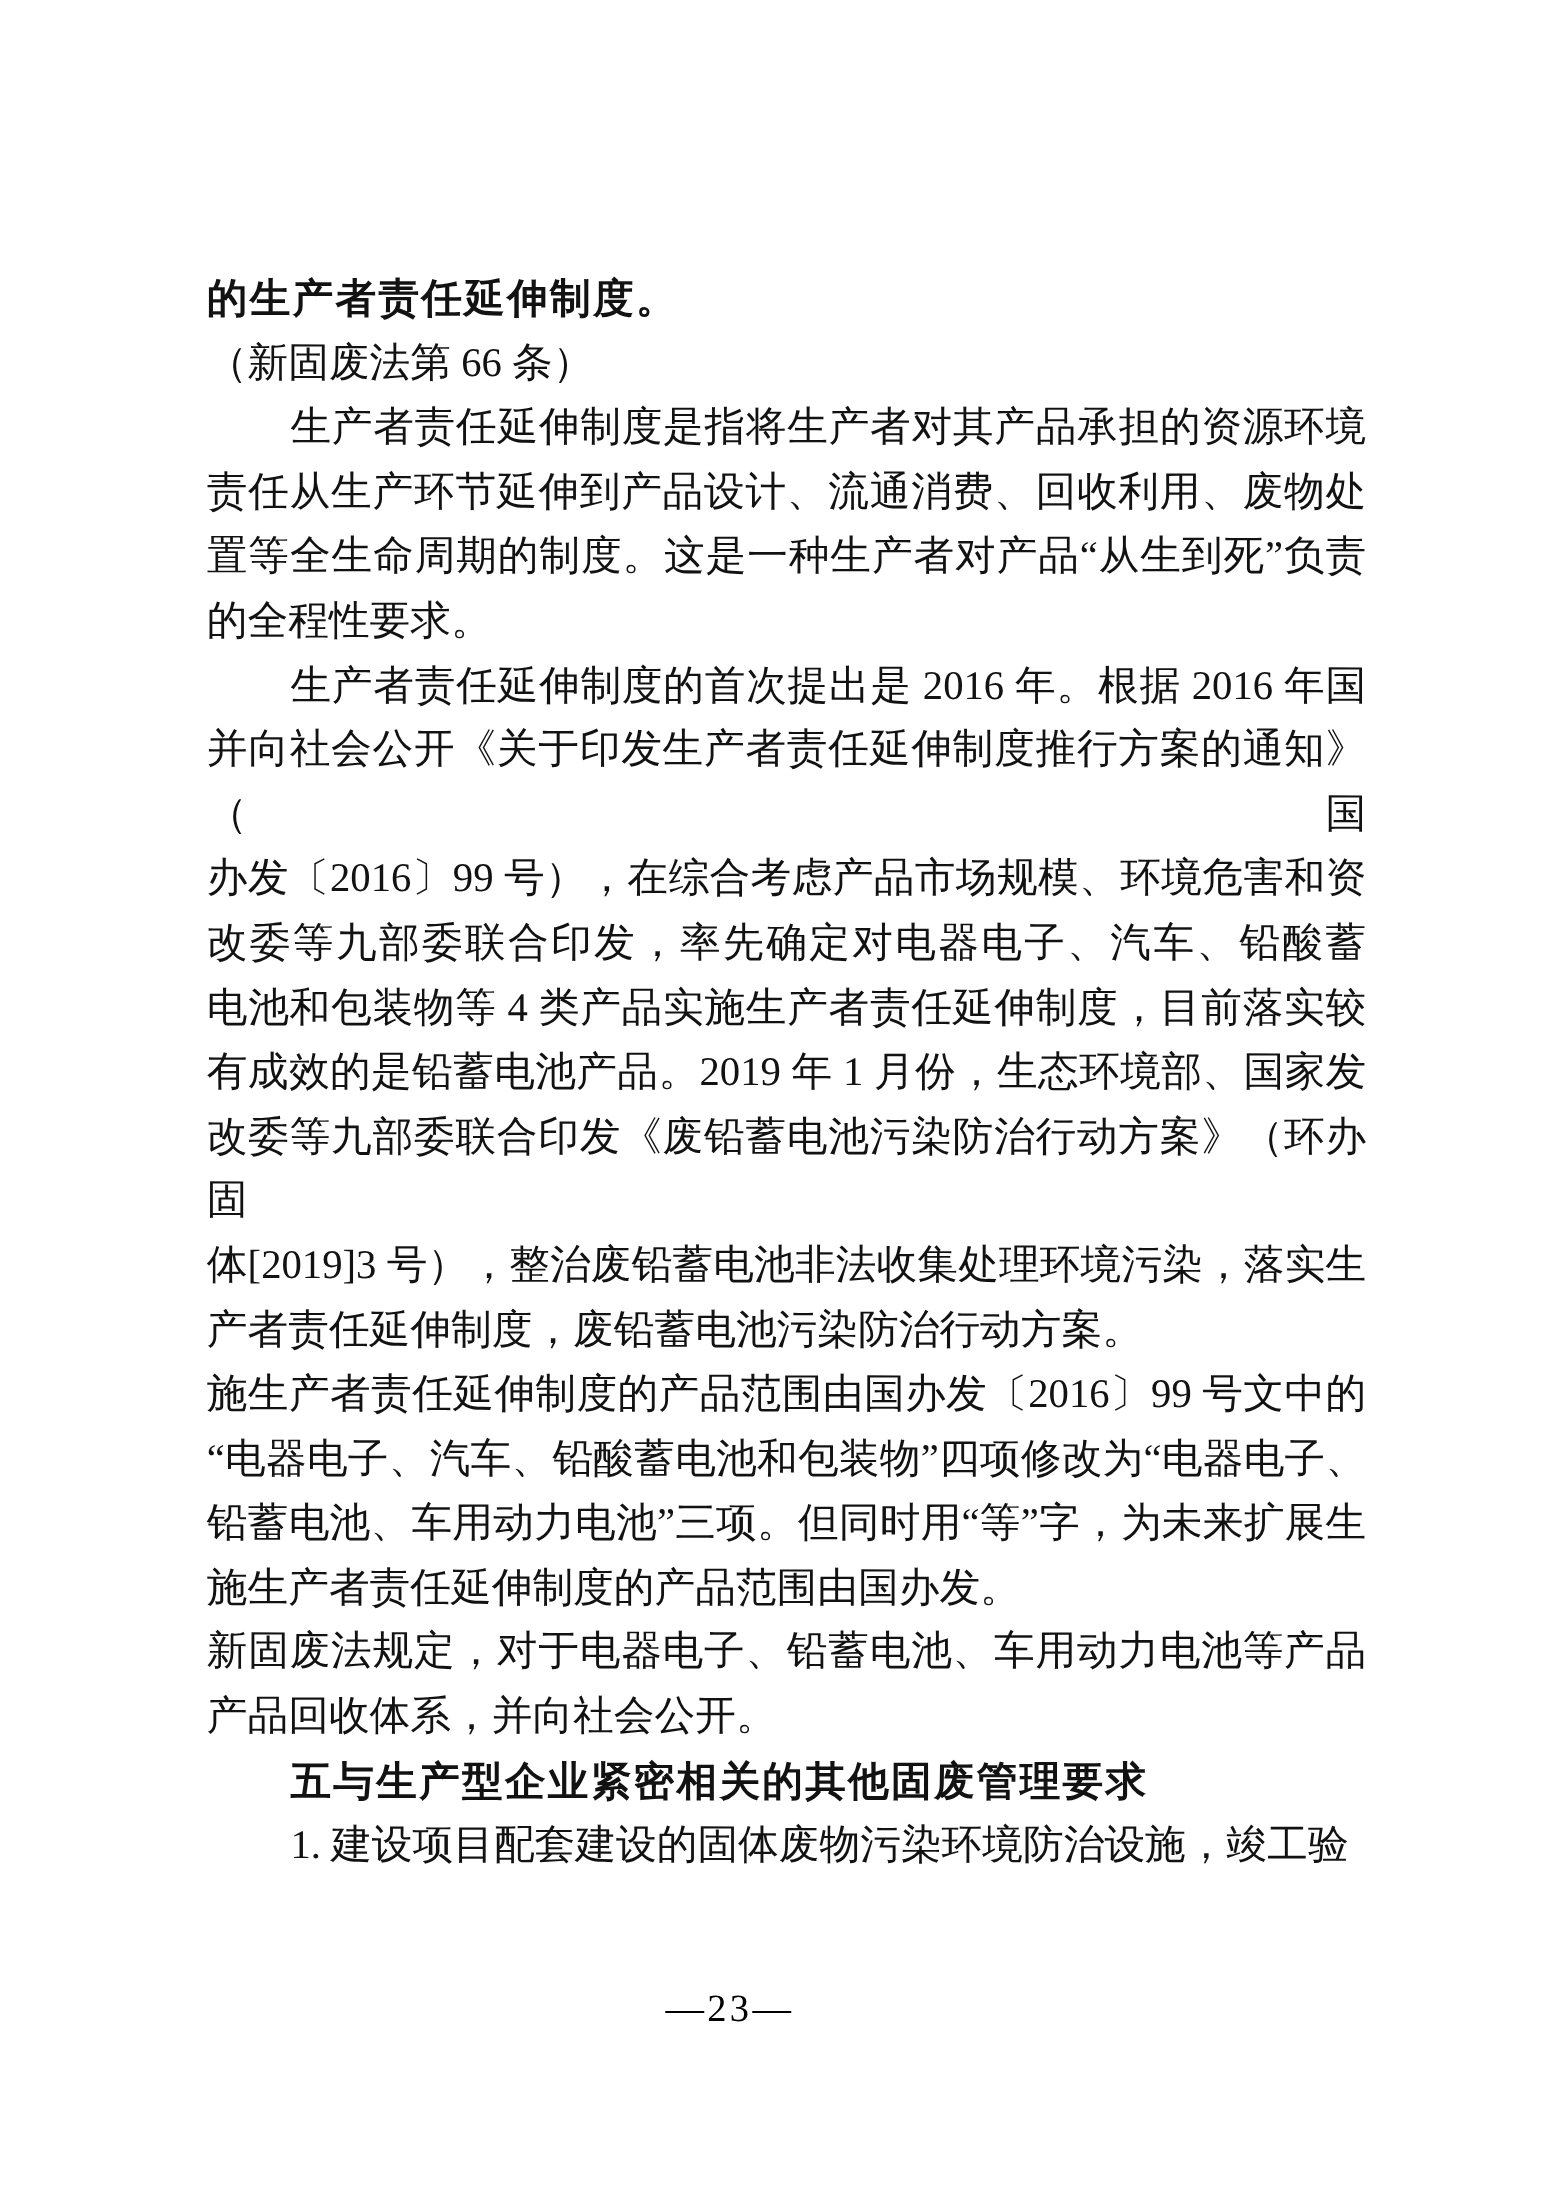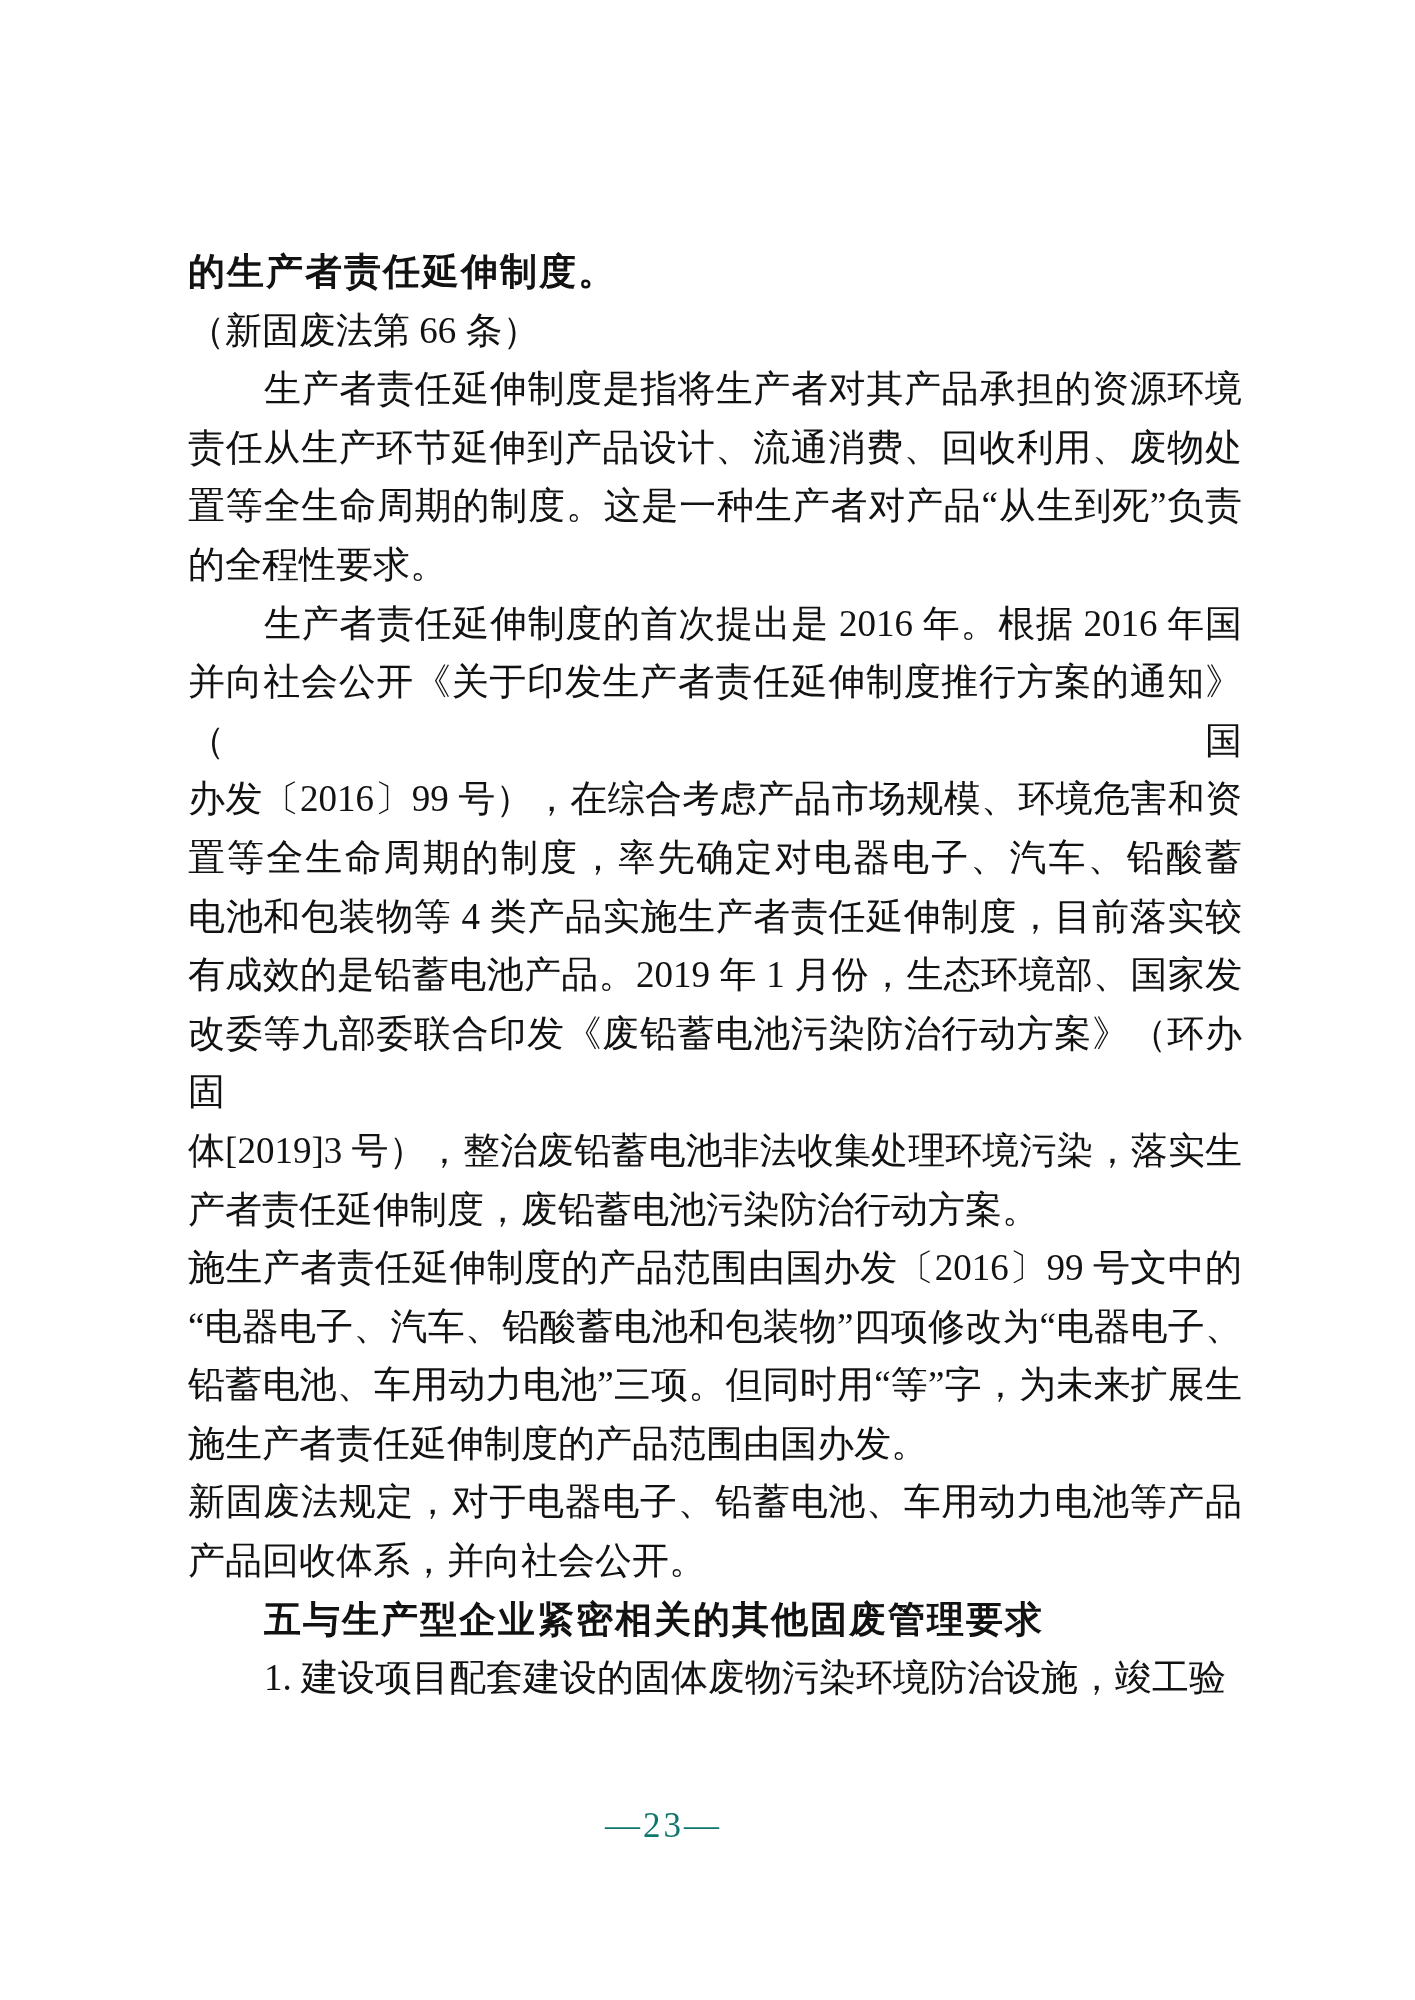--- a/index.html
+++ b/index.html
@@ -48,21 +48,21 @@
     letter-spacing: 2px;
   }
   .page-number {
     position: absolute;
     left: 0;
     top: 1806px;
     width: 100%;
     text-align: center;
     font-size: 35px;
     letter-spacing: 3px;
-    color: #0f766e;
+    color: #000000;
   }
 </style>
 </head>
 <body>
 
 <div class="page">
   <div class="text-block" id="paragraphs">
       <div class="paragraph hei">
         <div class="line last">的生产者责任延伸制度。</div>
       </div>
@@ -72,21 +72,21 @@
       <div class="paragraph">
         <div class="line indent">生产者责任延伸制度是指将生产者对其产品承担的资源环境</div>
         <div class="line">责任从生产环节延伸到产品设计、流通消费、回收利用、废物处</div>
         <div class="line">置等全生命周期的制度。这是一种生产者对产品“从生到死”负责</div>
         <div class="line last">的全程性要求。</div>
       </div>
       <div class="paragraph">
         <div class="line indent">生产者责任延伸制度的首次提出是 2016 年。根据 2016 年国</div>
         <div class="line">并向社会公开《关于印发生产者责任延伸制度推行方案的通知》（国</div>
         <div class="line">办发〔2016〕99 号），在综合考虑产品市场规模、环境危害和资</div>
-        <div class="line">置等全生命周期的制度，率先确定对电器电子、汽车、铅酸蓄</div>
+        <div class="line">改委等九部委联合印发，率先确定对电器电子、汽车、铅酸蓄</div>
         <div class="line">电池和包装物等 4 类产品实施生产者责任延伸制度，目前落实较</div>
         <div class="line">有成效的是铅蓄电池产品。2019 年 1 月份，生态环境部、国家发</div>
         <div class="line">改委等九部委联合印发《废铅蓄电池污染防治行动方案》（环办固</div>
         <div class="line">体[2019]3 号），整治废铅蓄电池非法收集处理环境污染，落实生</div>
         <div class="line last">产者责任延伸制度，废铅蓄电池污染防治行动方案。</div>
       </div>
       <div class="paragraph">
         <div class="line">施生产者责任延伸制度的产品范围由国办发〔2016〕99 号文中的</div>
         <div class="line">“电器电子、汽车、铅酸蓄电池和包装物”四项修改为“电器电子、</div>
         <div class="line">铅蓄电池、车用动力电池”三项。但同时用“等”字，为未来扩展生</div>

